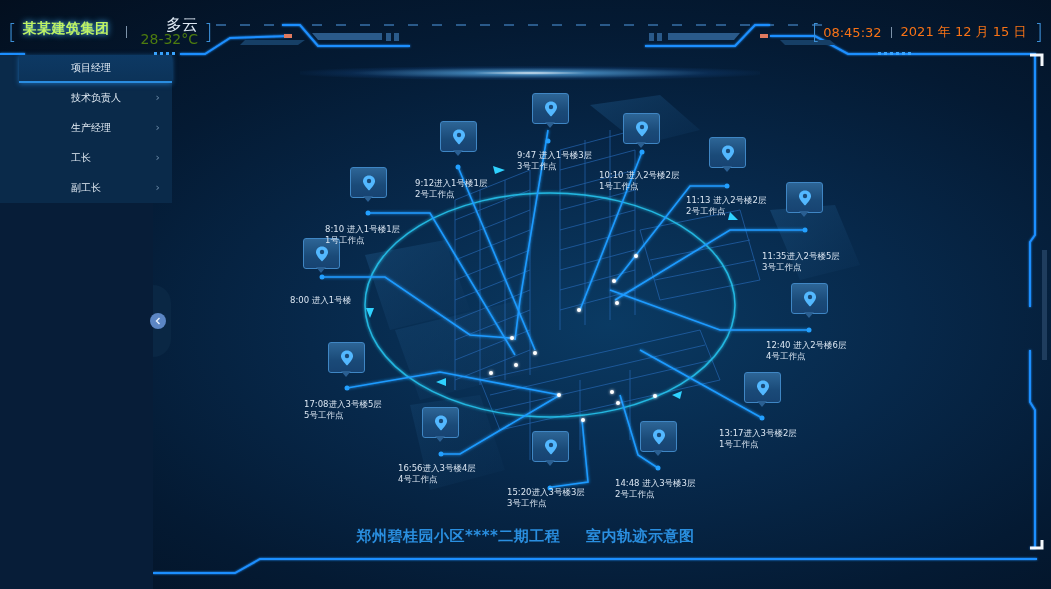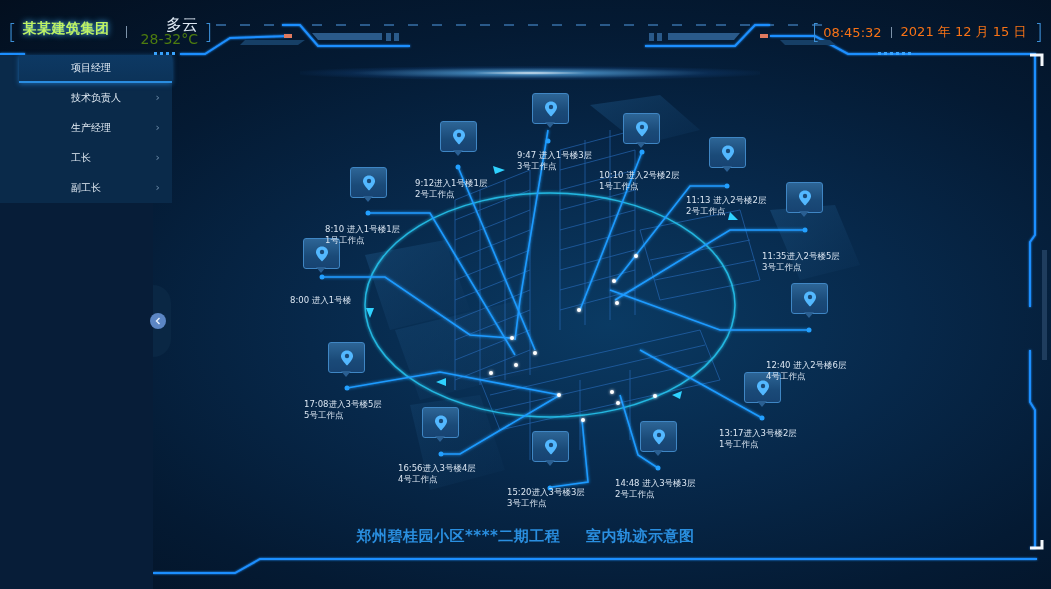--- a/index.html
+++ b/index.html
@@ -400,21 +400,21 @@
     <div>1号工作点</div>
   </div>
 <div class="label" style="left:686px;top:195px;">
     <div>11:13 进入2号楼2层</div>
     <div>2号工作点</div>
   </div>
 <div class="label" style="left:762px;top:239px;margin-top:12px;">
     <div>11:35进入2号楼5层</div>
     <div>3号工作点</div>
   </div>
-<div class="label" style="left:766px;top:360px;">
+<div class="label" style="left:766px;top:340px;">
     <div>12:40 进入2号楼6层</div>
     <div>4号工作点</div>
   </div>
 <div class="label" style="left:719px;top:428px;">
     <div>13:17进入3号楼2层</div>
     <div>1号工作点</div>
   </div>
 <div class="label" style="left:615px;top:478px;">
     <div>14:48 进入3号楼3层</div>
     <div>2号工作点</div>

